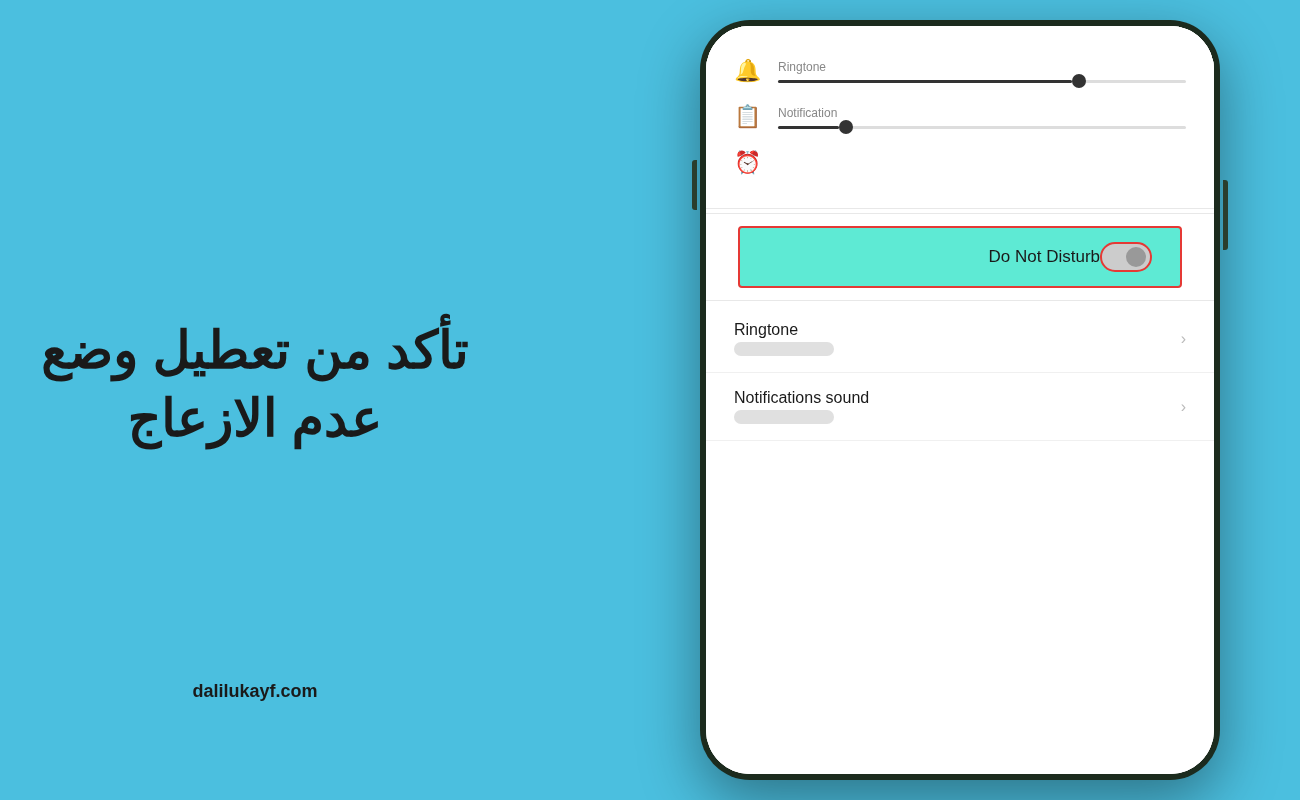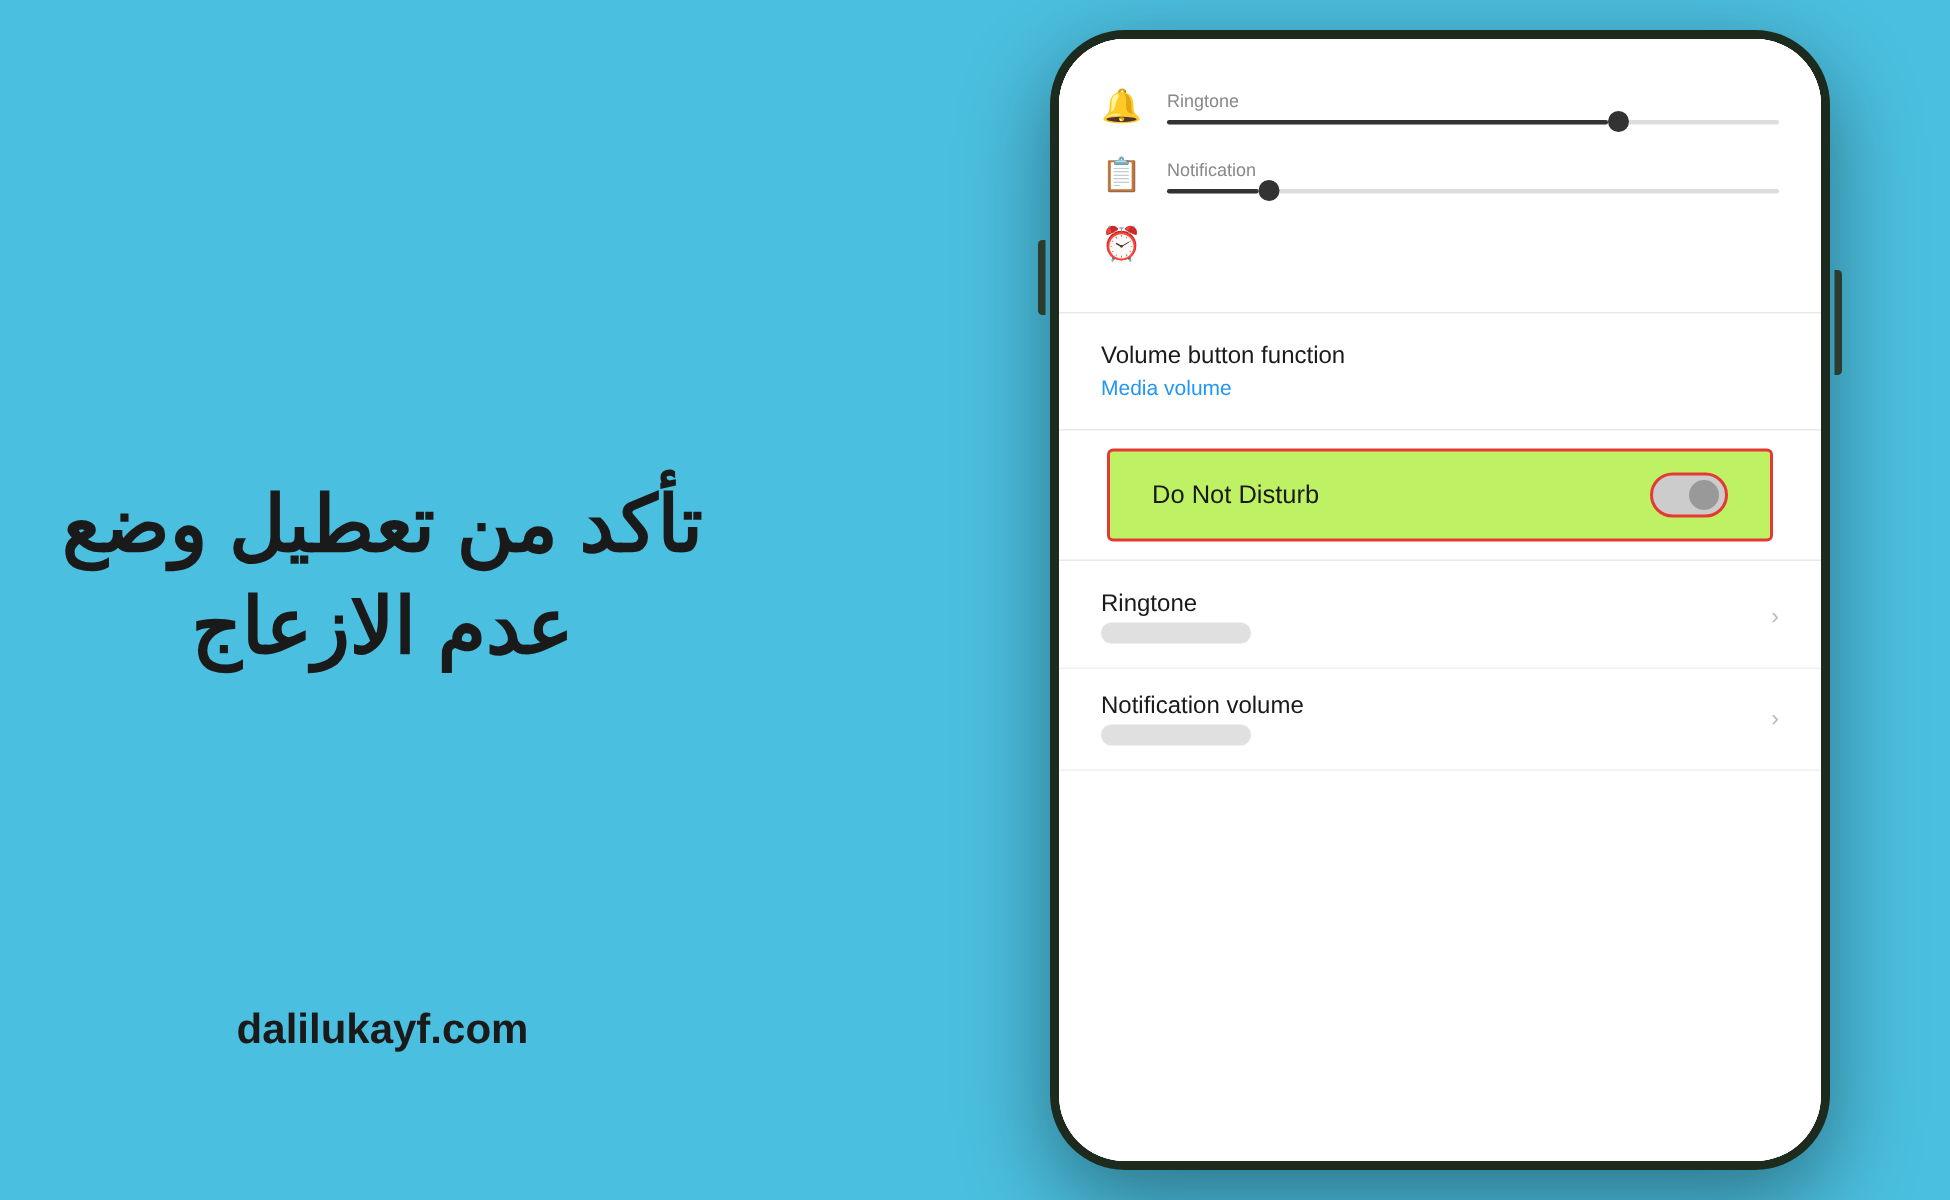--- a/index.html
+++ b/index.html
@@ -27,21 +27,21 @@
       font-size: 52px;
       font-weight: bold;
       color: #1a1a1a;
       line-height: 1.3;
       direction: rtl;
       margin-bottom: 30px;
       text-align: center;
     }
 
     .website-text {
-      font-size: 28px;
+      font-size: 18px;
       font-weight: bold;
       color: #1a1a1a;
       position: absolute;
       bottom: -220px;
       left: 50%;
       transform: translateX(-50%);
       white-space: nowrap;
     }
 
     
@@ -186,24 +186,24 @@
 
     .setting-subtitle {
       font-size: 14px;
       color: #2196F3;
       margin-top: 3px;
     }
 
     
     .dnd-row {
       padding: 14px 28px;
-      background: #bef264;
+      background: #5eead4;
       display: flex;
       align-items: center;
-      justify-content: space-between;
+      justify-content: flex-end;
       border: 2.5px solid #e53935;
       margin: 0 16px;
       border-radius: 4px;
     }
 
     .dnd-label {
       font-size: 17px;
       font-weight: 500;
       color: #1a1a1a;
     }
@@ -310,24 +310,20 @@
             </div>
           </div>
 
           <div class="slider-item">
             <div class="slider-icon">⏰</div>
           </div>
         </div>
 
         <div class="divider"></div>
 
-        <div class="setting-row">
-          <div class="setting-title">Volume button function</div>
-          <div class="setting-subtitle">Media volume</div>
-        </div>
 
         <div class="divider"></div>
 
         <div style="padding: 8px 16px;">
           <div class="dnd-row">
             <div class="dnd-label">Do Not Disturb</div>
             <div class="toggle">
               <div class="toggle-thumb"></div>
             </div>
           </div>
@@ -338,21 +334,21 @@
         <div class="list-item">
           <div class="list-item-content">
             <div class="list-item-title">Ringtone</div>
             <div class="list-item-sub"></div>
           </div>
           <div class="chevron">›</div>
         </div>
 
         <div class="list-item">
           <div class="list-item-content">
-            <div class="list-item-title">Notification volume</div>
+            <div class="list-item-title">Notifications sound</div>
             <div class="list-item-sub"></div>
           </div>
           <div class="chevron">›</div>
         </div>
 
       </div>
     </div>
   </div>
 </div>
 

